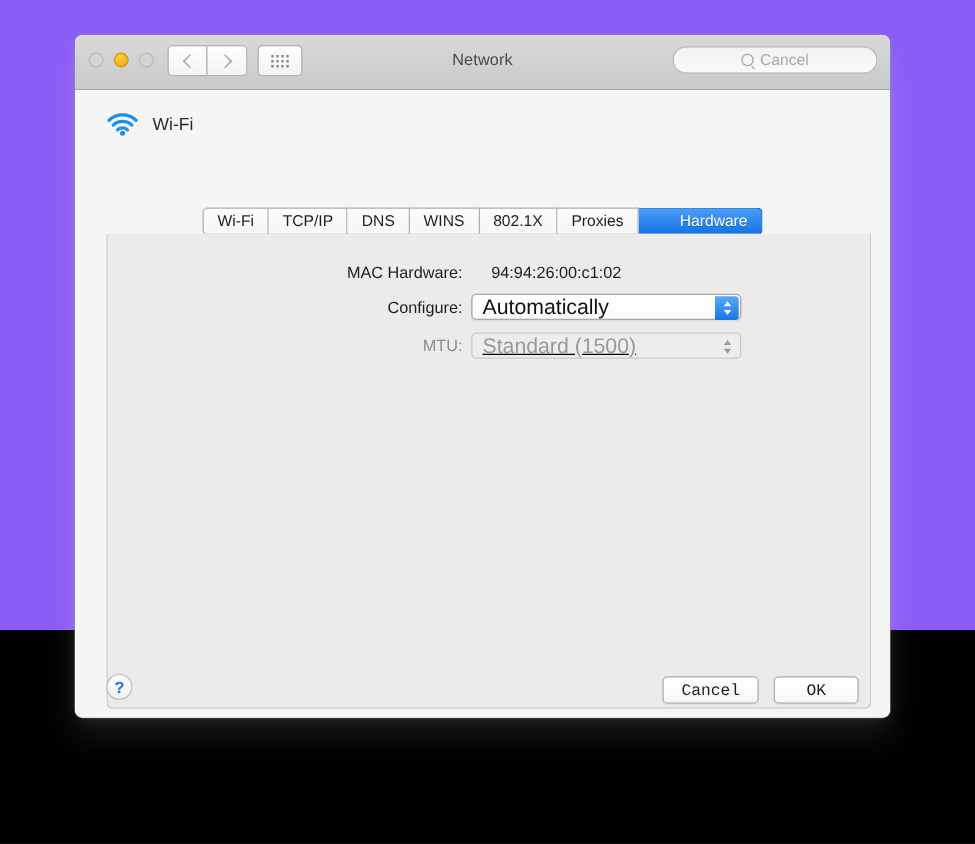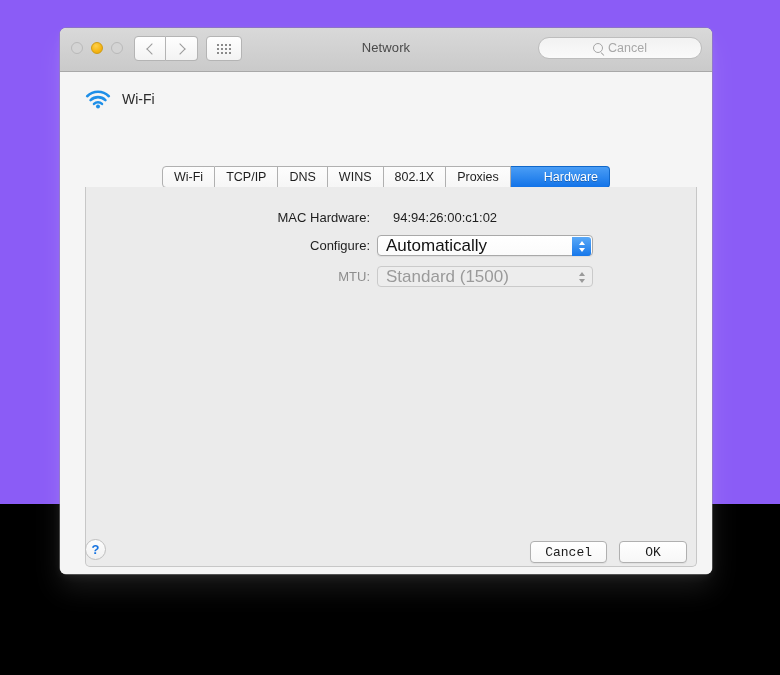--- a/index.html
+++ b/index.html
@@ -268,20 +268,21 @@
     align-items: center;
   }
   .popup.enabled {
     background: linear-gradient(to bottom, #ffffff 0%, #fbfbfb 100%);
     border: 1px solid #a9a9a9;
     box-shadow: 0 1px 1px rgba(0,0,0,0.06);
   }
   .popup.disabled {
     background: #ededed;
     border: 1px solid #cacaca;
+    text-decoration: underline;
   }
   .popup-text {
     font-size: 17px;
     padding-left: 8px;
     color: #111111;
   }
   .popup.disabled .popup-text { color: #9a9a9a; }
 
   .popup-arrow-box {
     position: absolute;

